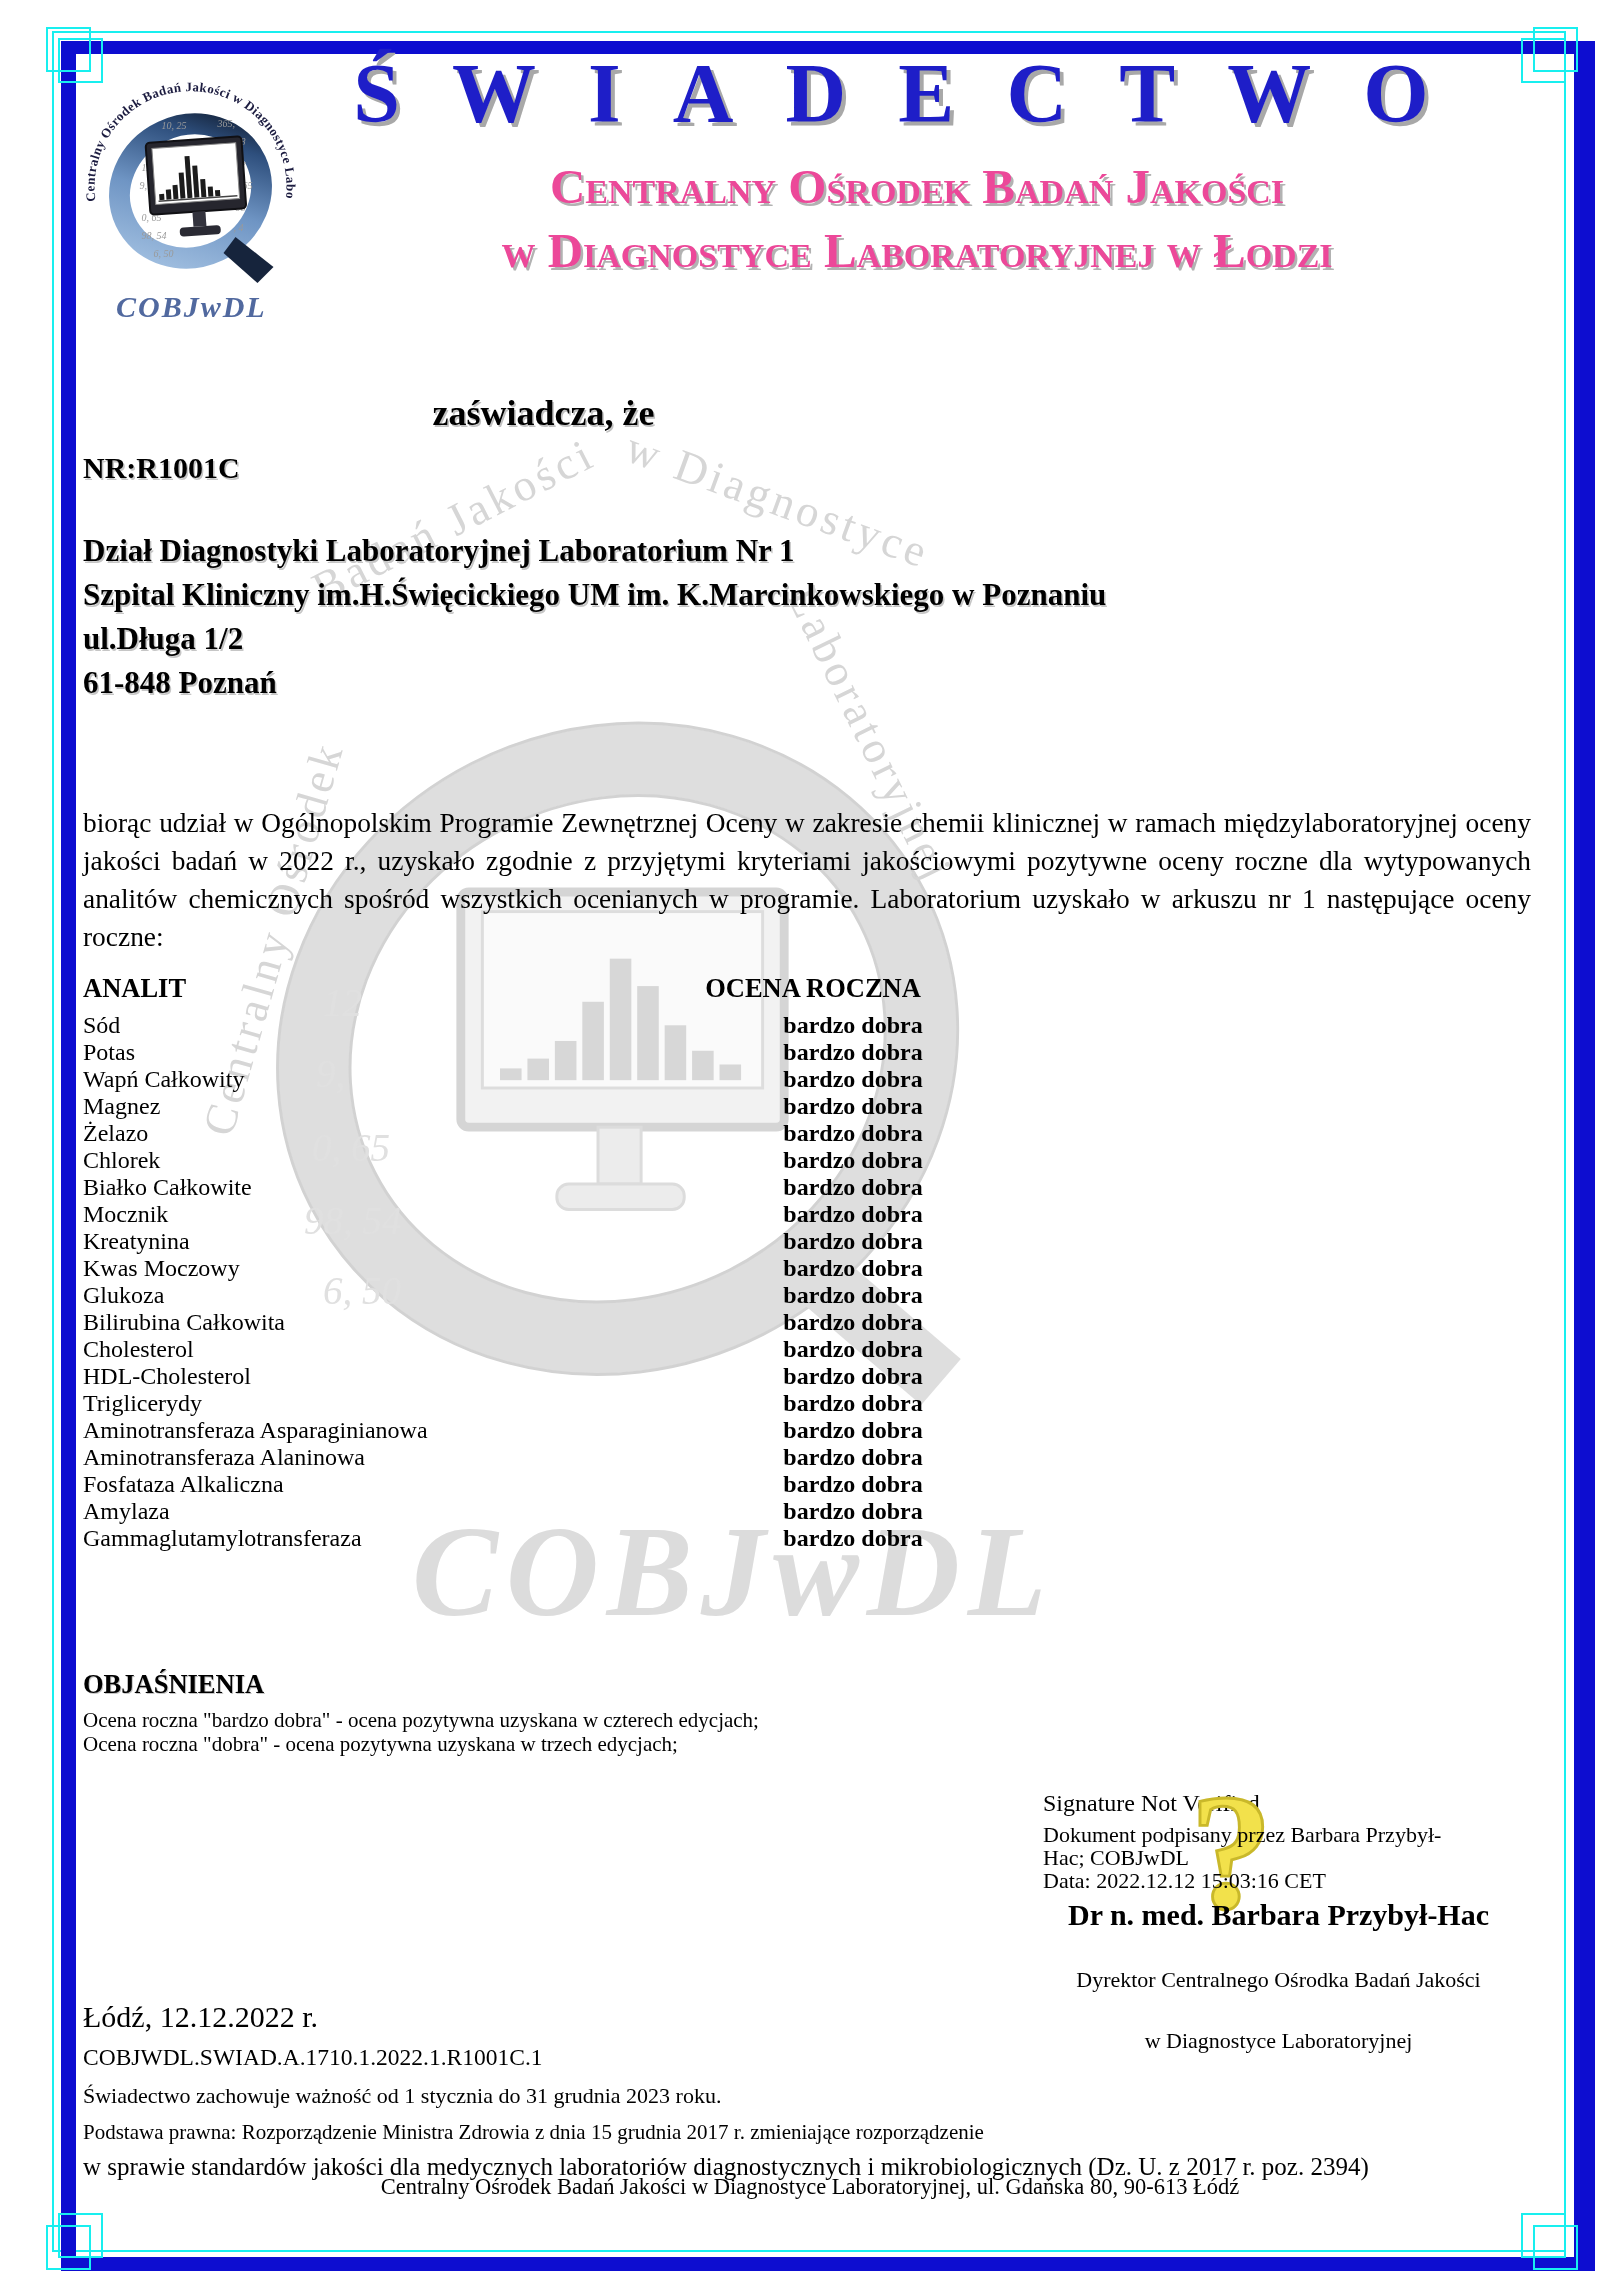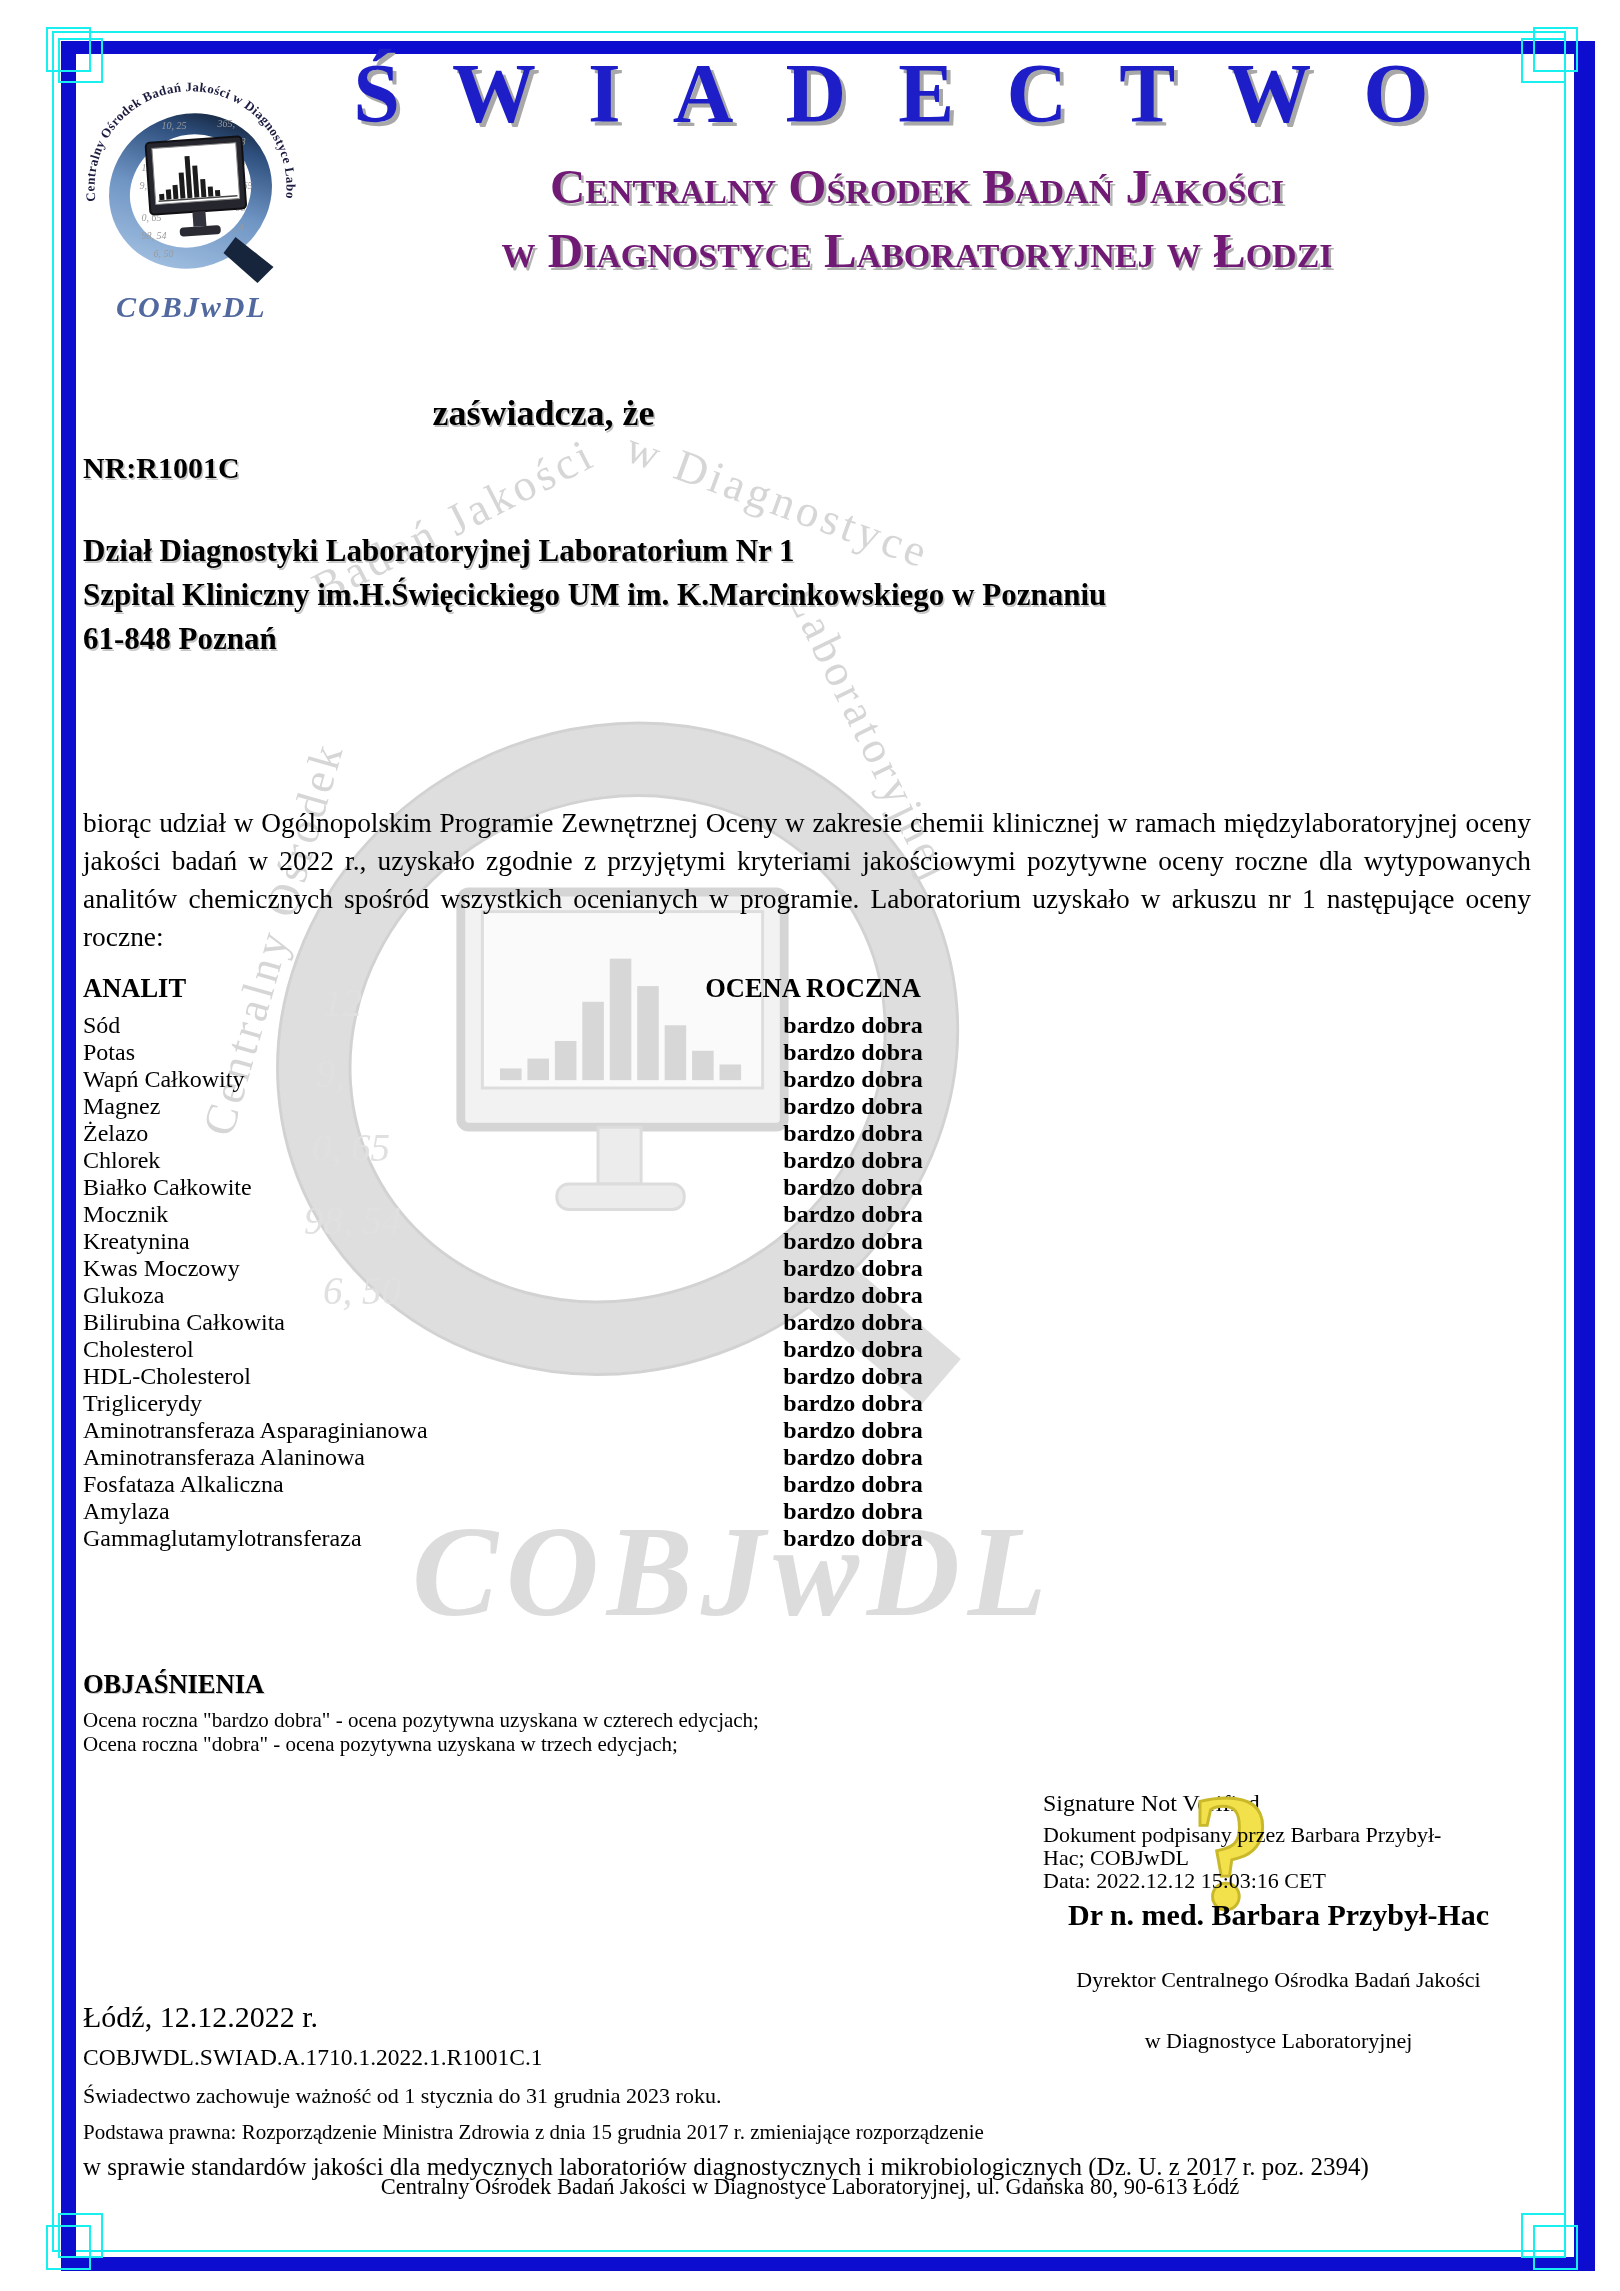--- a/index.html
+++ b/index.html
@@ -21,21 +21,21 @@
            color:#dcdcdc;letter-spacing:7.8px;white-space:nowrap;}
   .wm-num{position:absolute;color:#e0e0e0;font-size:39px;font-style:italic;white-space:nowrap;}
 
   
   .logo-box{left:65px;top:49px;width:251px;height:284px;z-index:2;}
   .logo-acro{position:absolute;left:51px;top:241px;font-size:30px;font-style:italic;font-weight:bold;
              color:#51699f;letter-spacing:2px;}
   .title-block{left:314px;top:45px;width:1206px;text-align:center;z-index:2;}
   .title-main{font-size:84px;font-weight:bold;color:#1e1ec8;letter-spacing:.62em;
               text-shadow:3.9px 3.9px 0 #a8a8a8;white-space:nowrap;}
-  .org-line{font-variant:small-caps;font-weight:bold;font-size:49px;color:#701a75;
+  .org-line{font-variant:small-caps;font-weight:bold;font-size:49px;color:#ec4899;
             text-shadow:2.5px 2.5px 0 #b2b2b2;white-space:nowrap;}
   .org-line1{margin-top:15.7px;}
   .org-line2{margin-top:7.8px;}
 
   .certifies{left:83px;top:392px;width:921px;text-align:center;font-size:36px;font-weight:bold;
              text-shadow:1.5px 1.5px 0 #c2c2c2;z-index:2;}
 
   .medline{left:83px;top:451px;width:1448px;display:flex;justify-content:space-between;
            font-size:30px;font-weight:bold;text-shadow:1.5px 1.5px 0 #c6c6c6;z-index:2;}
 
@@ -190,20 +190,21 @@
 
 <div class="abs certifies">zaświadcza, że</div>
 
 <div class="abs medline">
   <span>NR:R1001C</span>
 </div>
 
 <div class="abs addr">
   <div>Dział Diagnostyki Laboratoryjnej Laboratorium Nr 1</div>
   <div>Szpital Kliniczny im.H.Święcickiego UM im. K.Marcinkowskiego w Poznaniu</div>
+  <div>ul.Długa 1/2</div>
   <div>61-848 Poznań</div>
 </div>
 
 <div class="abs para">biorąc udział w Ogólnopolskim Programie Zewnętrznej Oceny w zakresie chemii klinicznej w ramach międzylaboratoryjnej oceny jakości badań w 2022 r., uzyskało zgodnie z przyjętymi kryteriami jakościowymi pozytywne oceny roczne dla wytypowanych analitów chemicznych spośród wszystkich ocenianych w programie. Laboratorium uzyskało w arkuszu nr 1 następujące oceny roczne:</div>
 
 <div class="abs tbl">
   <div class="tbl-head">
     <div class="c1">ANALIT</div>
     <div class="c2">OCENA ROCZNA</div>
   </div>

